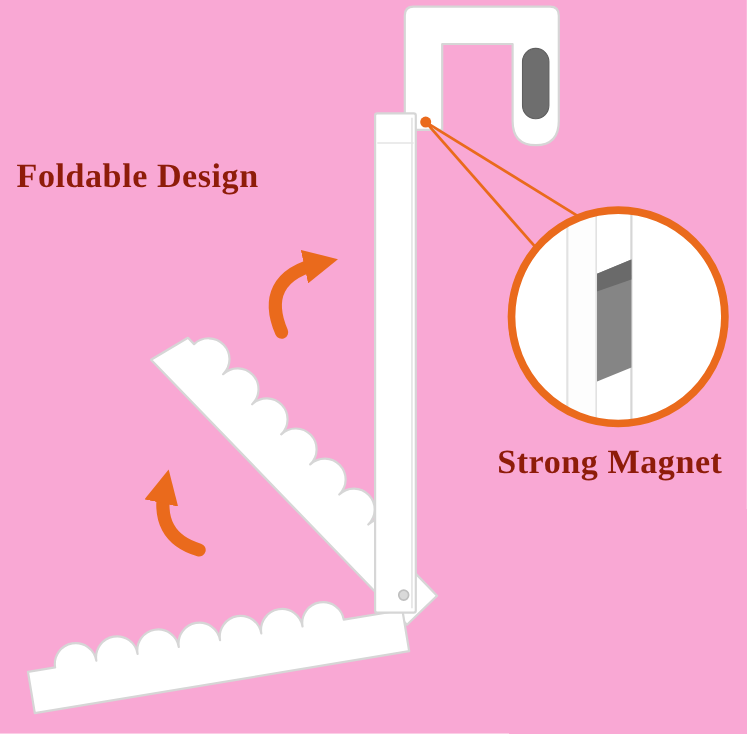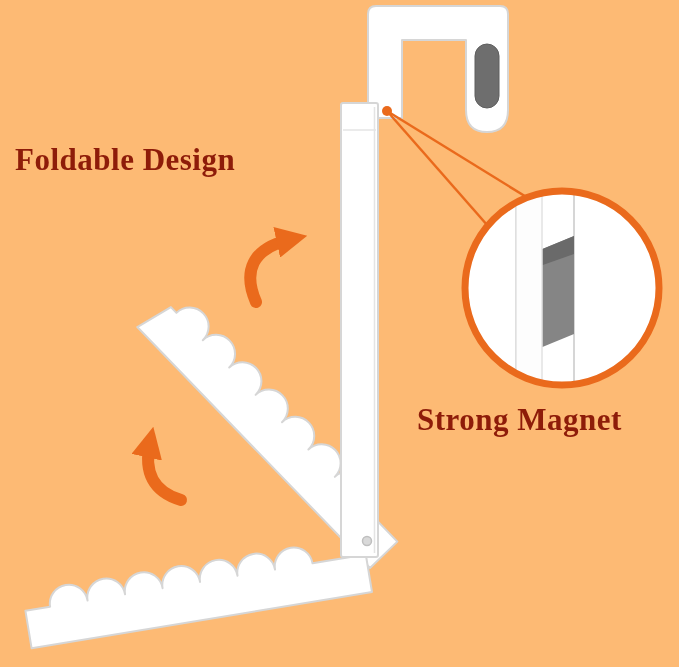--- a/index.html
+++ b/index.html
@@ -1,26 +1,26 @@
 <!DOCTYPE html>
 <html style="--accent: #ea6a1c; --label: #8e1c09; --outline: #d6d6d6; --slot: #6e6e6e; --shadow: #858585; --shadowdark: #6a6a6a;"><head>
 <meta charset="utf-8">
 <style>
   html,body{margin:0;padding:0;background:#fff}
   .stage{
-    position:relative;width:679px;height:667px;background:#fdba74;
+    position:relative;width:679px;height:667px;background:#f9a8d4;
     overflow:hidden;font-family:"Liberation Serif",serif;
   }
   .stage svg{position:absolute;left:0;top:0}
   .caption{
     position:absolute;font-weight:700;font-size:31px;line-height:1.1;
     color:var(--label);white-space:nowrap;letter-spacing:.5px;
   }
   #foldable-caption{left:15px;top:143px}
-  #magnet-caption{left:417px;top:403px}
+  #magnet-caption{left:452px;top:403px}
   .part{fill:#ffffff;stroke:var(--outline);stroke-width:2;stroke-linejoin:round}
   .accent-fill{fill:var(--accent)}
   .accent-stroke{stroke:var(--accent)}
   .arrow{
     fill:none;stroke:var(--accent);stroke-width:12;stroke-linecap:round;
   }
   .callout-line{stroke:var(--accent);stroke-width:2.5}
   .seam{stroke:#e4e4e4;stroke-width:1.5}
 </style>
 </head>

